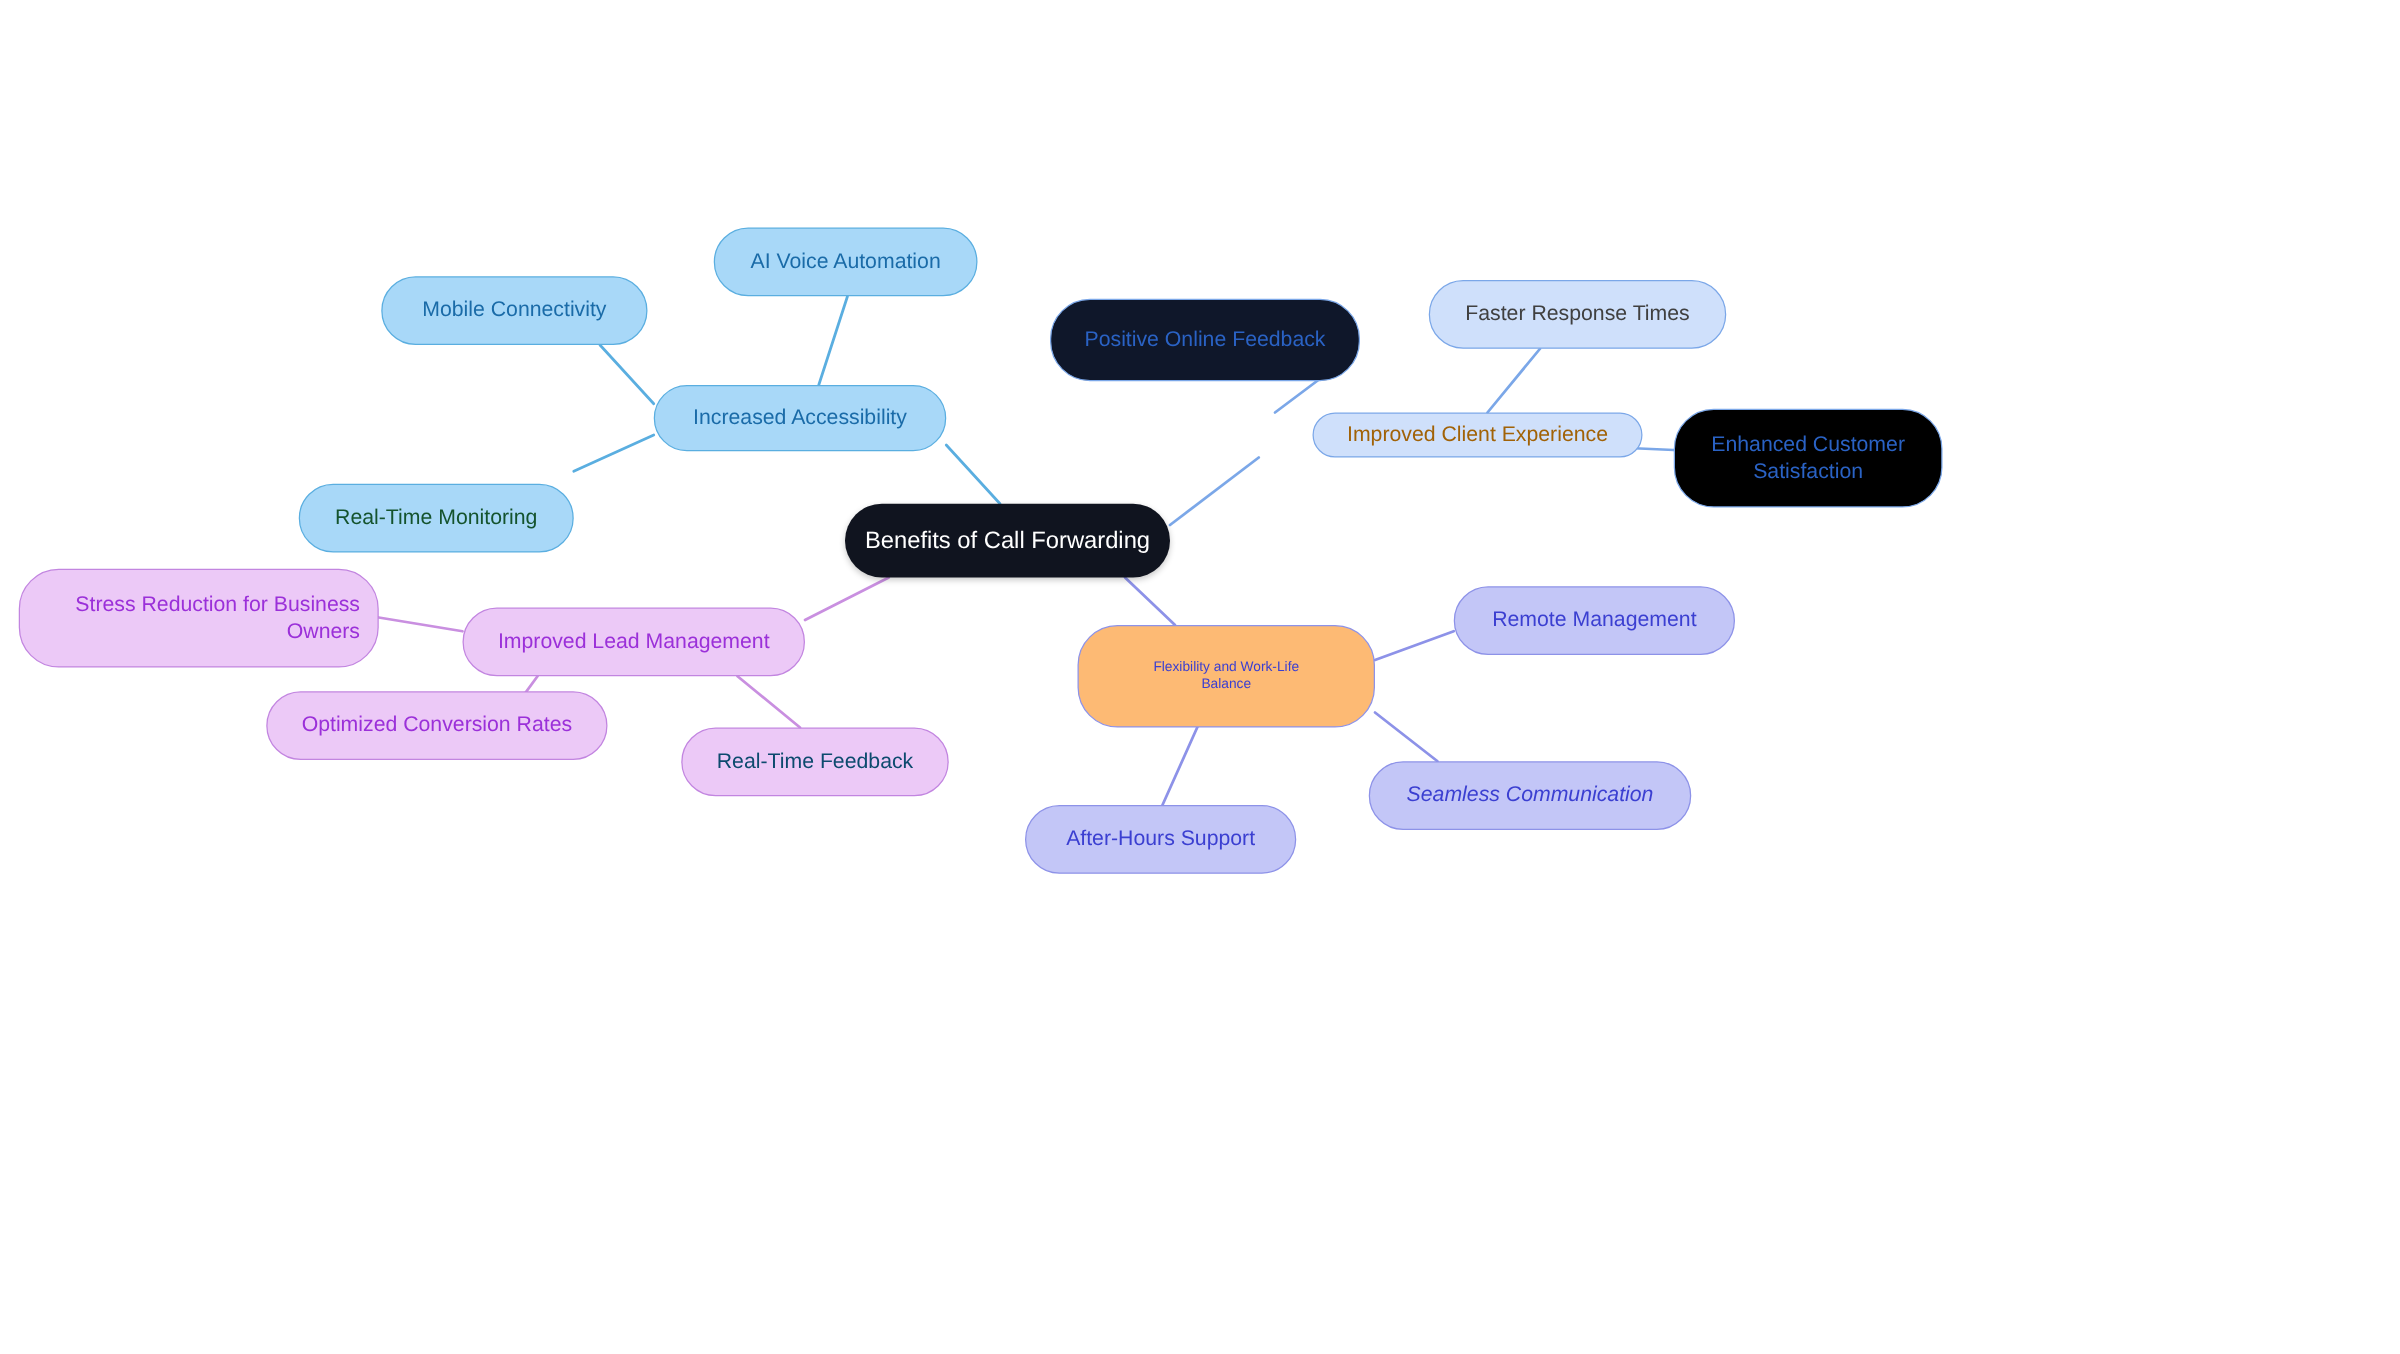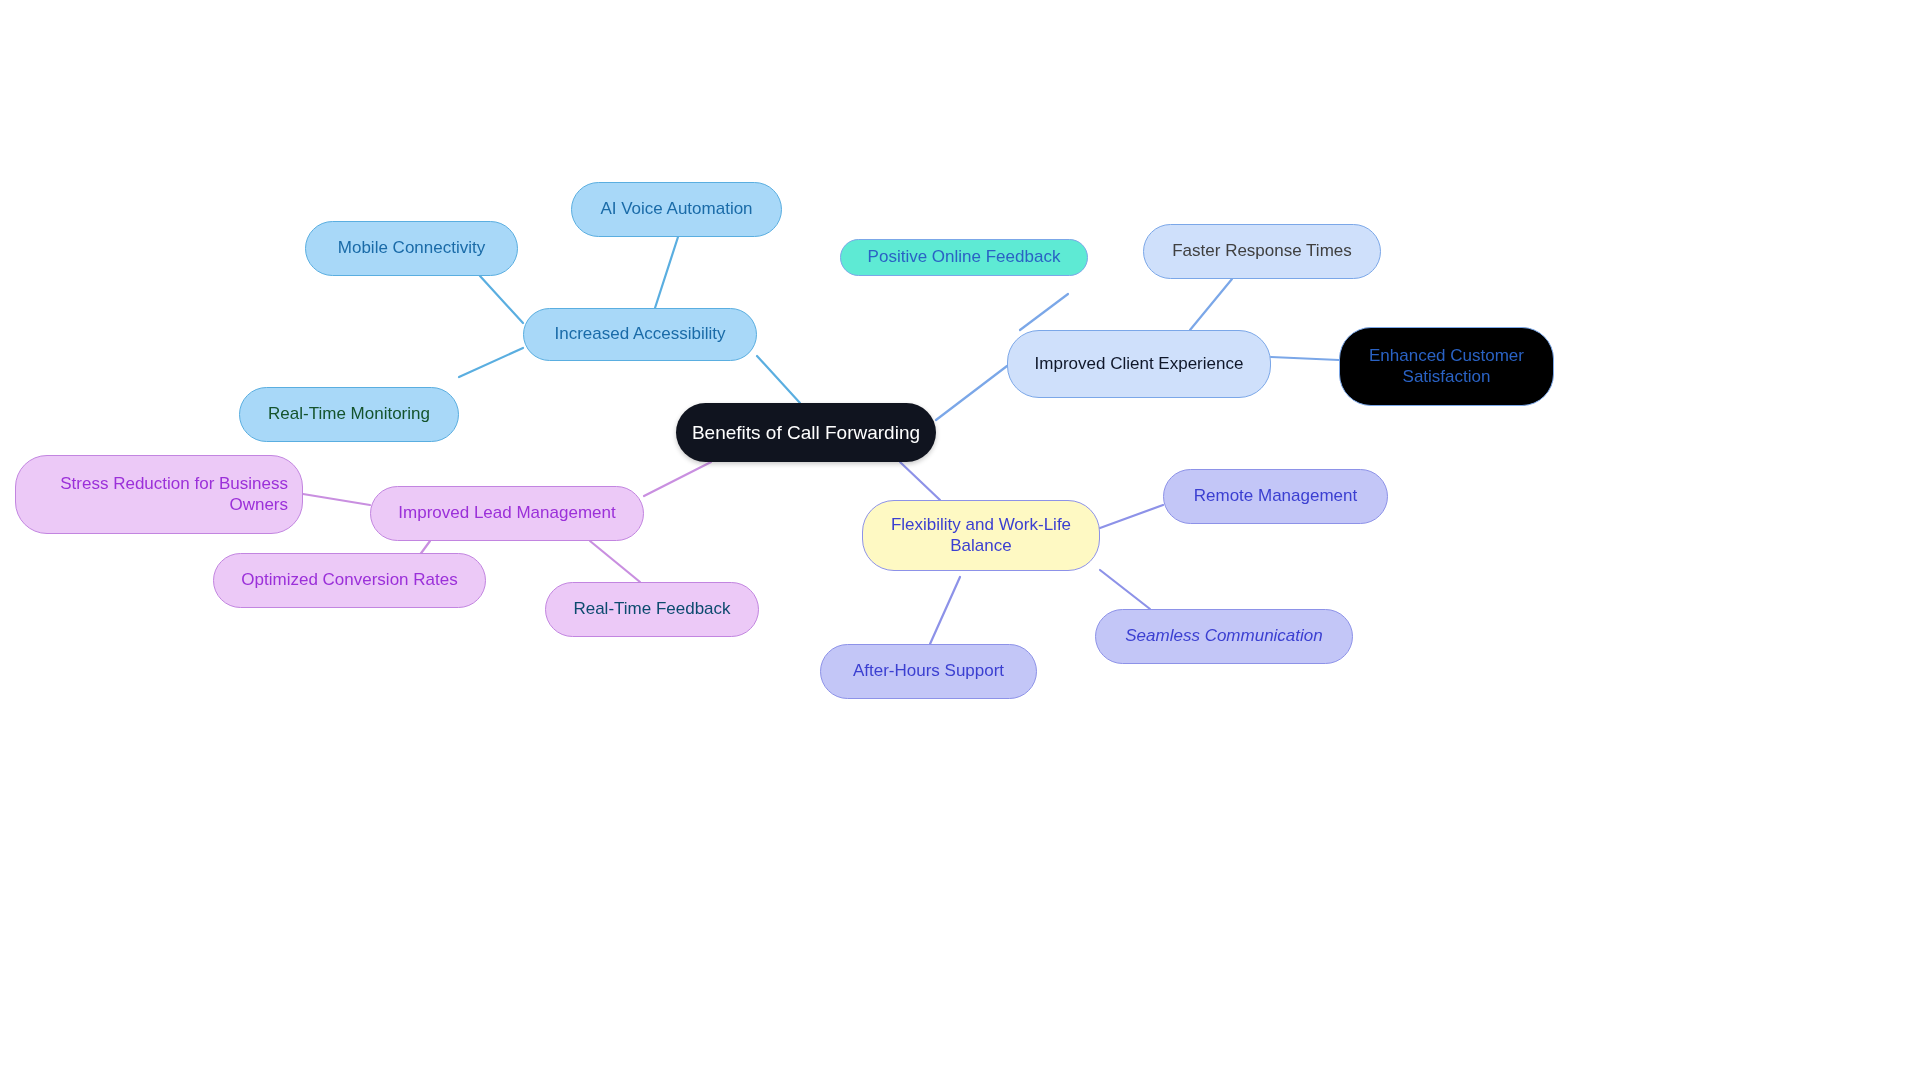--- a/index.html
+++ b/index.html
@@ -70,26 +70,26 @@
       <line x1="370" y1="505" x2="303" y2="494" stroke="#c98fe0" stroke-width="2.2" stroke-linecap="round"></line>
       <line x1="430" y1="541" x2="400" y2="582" stroke="#c98fe0" stroke-width="2.2" stroke-linecap="round"></line>
       <line x1="590" y1="541" x2="640" y2="582" stroke="#c98fe0" stroke-width="2.2" stroke-linecap="round"></line>
     </svg>
   <div id="nodes">
       <div class="node root" style="left: 676px; top: 403px; width: 260px; height: 59px; background: rgb(16, 20, 31); border-color: rgb(16, 20, 31); color: rgb(255, 255, 255); font-size: 19px;"><span class="node-label">Benefits of Call Forwarding</span></div>
       <div class="node" style="left: 523px; top: 308px; width: 234px; height: 53px; background: rgb(168, 216, 248); border-color: rgb(90, 174, 224); color: rgb(26, 107, 168); font-size: 17px;"><span class="node-label">Increased Accessibility</span></div>
       <div class="node" style="left: 571px; top: 182px; width: 211px; height: 55px; background: rgb(168, 216, 248); border-color: rgb(90, 174, 224); color: rgb(26, 107, 168); font-size: 17px;"><span class="node-label">AI Voice Automation</span></div>
       <div class="node" style="left: 305px; top: 221px; width: 213px; height: 55px; background: rgb(168, 216, 248); border-color: rgb(90, 174, 224); color: rgb(26, 107, 168); font-size: 17px;"><span class="node-label">Mobile Connectivity</span></div>
       <div class="node" style="left: 239px; top: 355px; width: 220px; height: 55px; background: rgb(168, 216, 248); border-color: rgb(90, 174, 224); color: #14532d; font-size: 17px; margin-top: 32px;"><span class="node-label">Real-Time Monitoring</span></div>
-      <div class="node" style="left: 1007px; top: 330px; width: 264px; height: 68px; background: rgb(207, 224, 251); border-color: rgb(123, 167, 232); color: #0f172a; font-size: 17px;"><span class="node-label">Improved Client Experience</span></div>
-      <div class="node" style="left: 840px; top: 239px; width: 248px; height: 37px; background: #5eead4; border-color: rgb(123, 167, 232); color: rgb(42, 98, 196); font-size: 17px;"><span class="node-label">Positive Online Feedback</span></div>
+      <div class="node" style="left: 1050px; top: 330px; width: 264px; height: 36px; background: rgb(207, 224, 251); border-color: rgb(123, 167, 232); color: #a16207; font-size: 17px;"><span class="node-label">Improved Client Experience</span></div>
+      <div class="node" style="left: 840px; top: 239px; width: 248px; height: 66px; background: #0f172a; border-color: rgb(123, 167, 232); color: rgb(42, 98, 196); font-size: 17px;"><span class="node-label">Positive Online Feedback</span></div>
       <div class="node" style="left: 1143px; top: 224px; width: 238px; height: 55px; background: rgb(207, 224, 251); border-color: rgb(123, 167, 232); color: #404040; font-size: 17px;"><span class="node-label">Faster Response Times</span></div>
       <div class="node" style="left: 1339px; top: 327px; width: 215px; height: 79px; background: #000000; border-color: rgb(123, 167, 232); color: rgb(42, 98, 196); font-size: 17px;"><span class="node-label">Enhanced Customer
 Satisfaction</span></div>
-      <div class="node" style="left: 862px; top: 500px; width: 238px; height: 71px; background: #fef9c3; border-color: rgb(141, 146, 232); color: rgb(59, 63, 209); font-size: 17px;"><span class="node-label">Flexibility and Work-Life
+      <div class="node" style="left: 862px; top: 500px; width: 238px; height: 82px; background: #fdba74; border-color: rgb(141, 146, 232); color: rgb(59, 63, 209); font-size: 11px;"><span class="node-label">Flexibility and Work-Life
 Balance</span></div>
       <div class="node" style="left: 1163px; top: 469px; width: 225px; height: 55px; background: rgb(195, 198, 247); border-color: rgb(141, 146, 232); color: rgb(59, 63, 209); font-size: 17px;"><span class="node-label">Remote Management</span></div>
       <div class="node" style="left: 1095px; top: 609px; width: 258px; height: 55px; background: rgb(195, 198, 247); border-color: rgb(141, 146, 232); color: rgb(59, 63, 209); font-size: 17px; font-style: italic;"><span class="node-label">Seamless Communication</span></div>
       <div class="node" style="left: 820px; top: 644px; width: 217px; height: 55px; background: rgb(195, 198, 247); border-color: rgb(141, 146, 232); color: rgb(59, 63, 209); font-size: 17px;"><span class="node-label">After-Hours Support</span></div>
       <div class="node" style="left: 370px; top: 486px; width: 274px; height: 55px; background: rgb(236, 201, 247); border-color: rgb(194, 133, 224); color: rgb(155, 48, 217); font-size: 17px;"><span class="node-label">Improved Lead Management</span></div>
       <div class="node" style="left: 15px; top: 455px; width: 288px; height: 79px; background: rgb(236, 201, 247); border-color: rgb(194, 133, 224); color: rgb(155, 48, 217); font-size: 17px; text-align: right;"><span class="node-label">Stress Reduction for Business
 Owners</span></div>
       <div class="node" style="left: 213px; top: 553px; width: 273px; height: 55px; background: rgb(236, 201, 247); border-color: rgb(194, 133, 224); color: rgb(155, 48, 217); font-size: 17px;"><span class="node-label">Optimized Conversion Rates</span></div>
       <div class="node" style="left: 545px; top: 582px; width: 214px; height: 55px; background: rgb(236, 201, 247); border-color: rgb(194, 133, 224); color: #0c4a6e; font-size: 17px;"><span class="node-label">Real-Time Feedback</span></div>
     </div>

